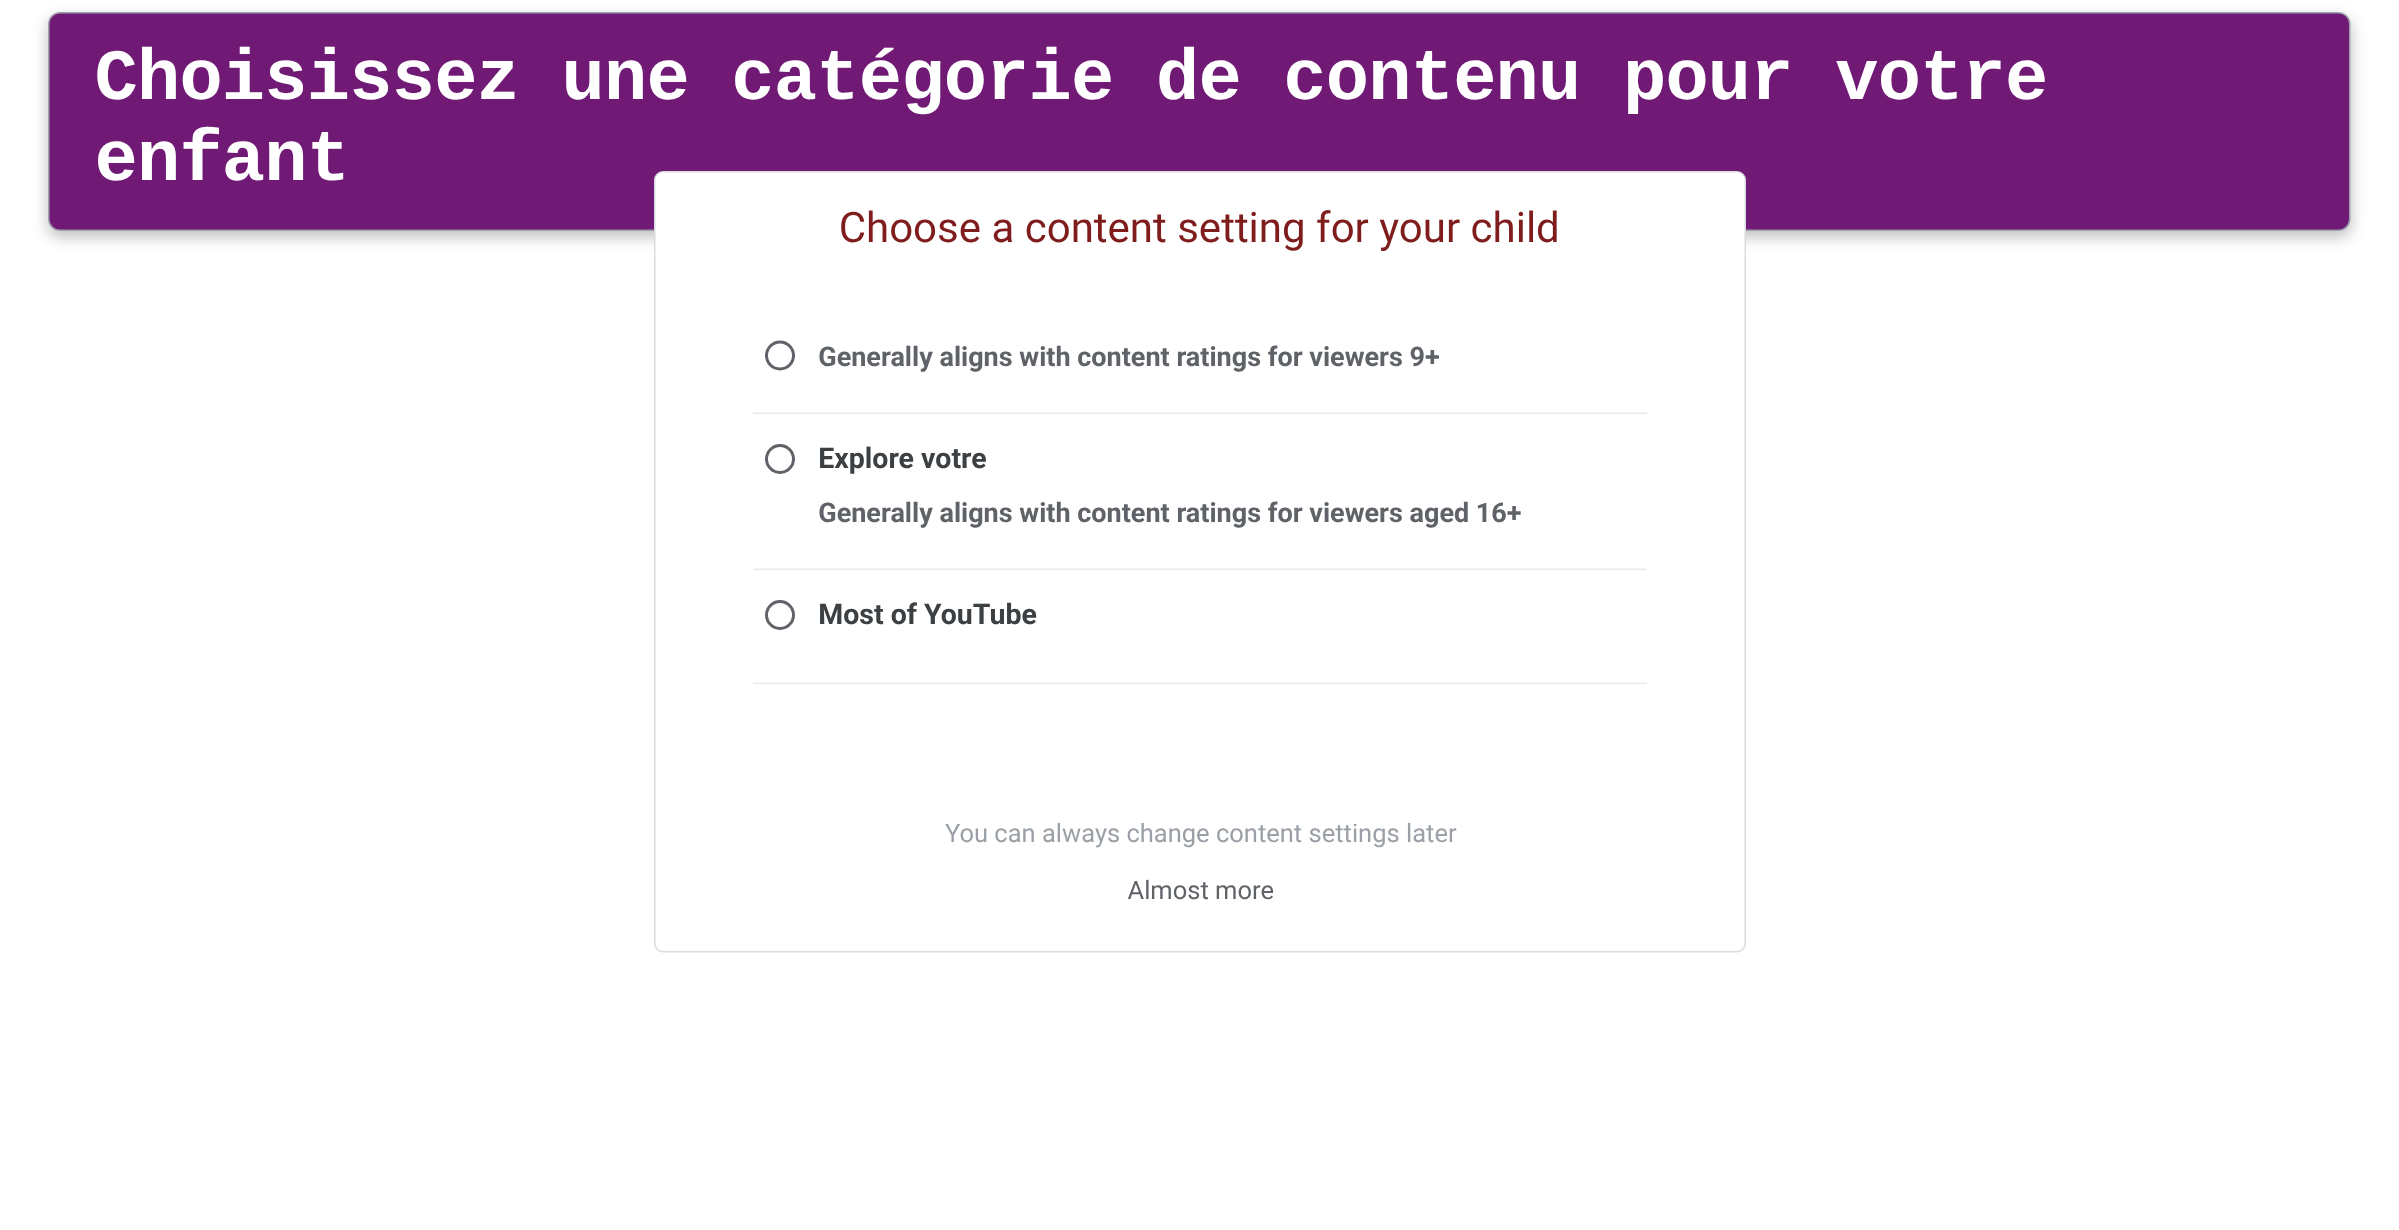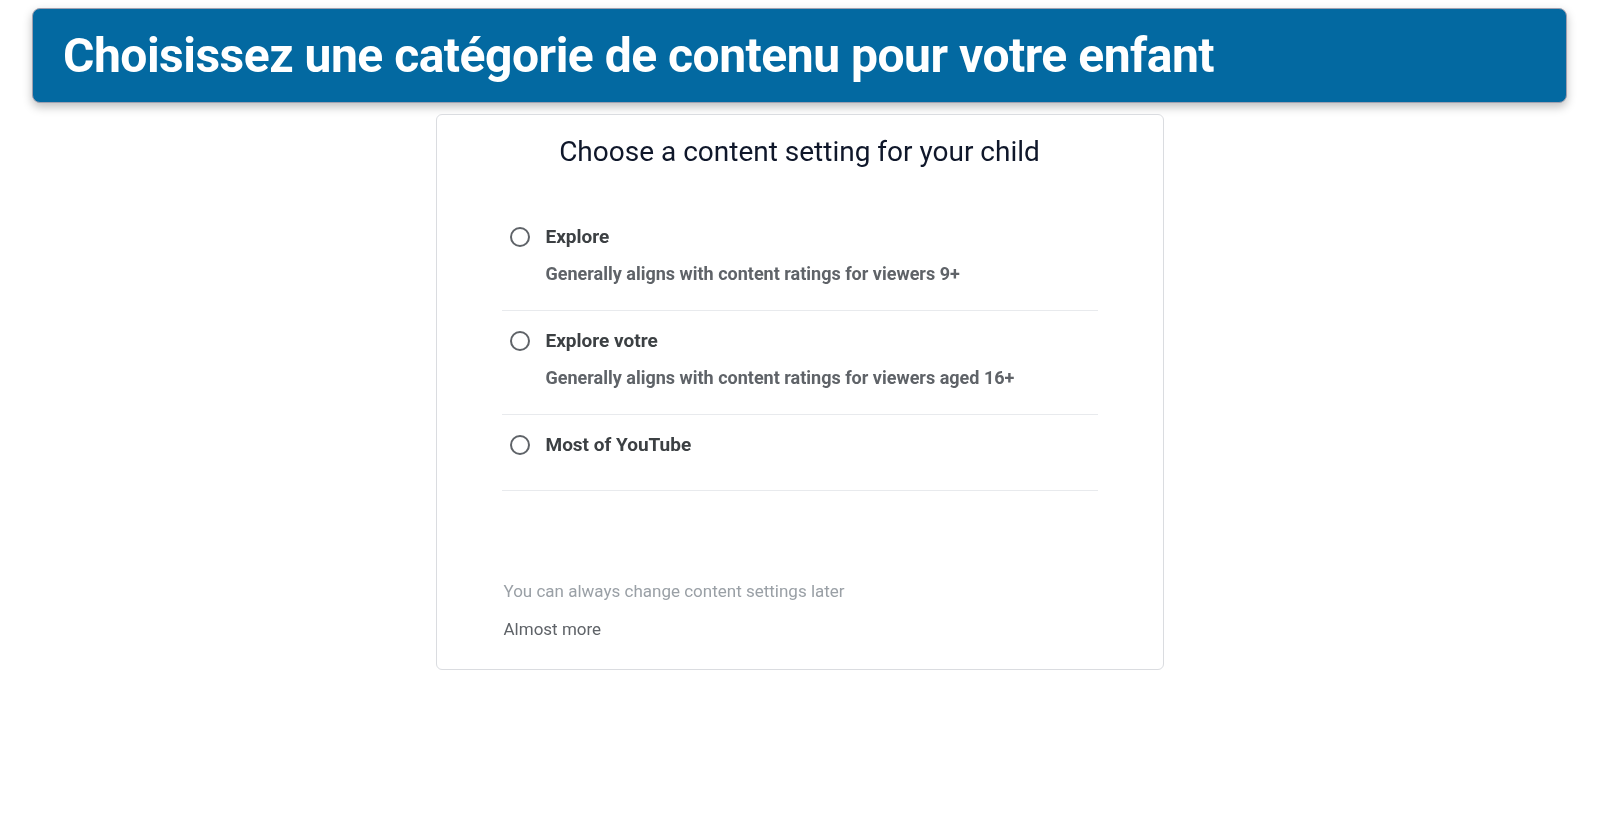--- a/index.html
+++ b/index.html
@@ -12,44 +12,45 @@
       background: #ffffff;
       width: 1599px;
       height: 820px;
       position: relative;
     }
     .banner {
       position: absolute;
       top: 8px;
       left: 32px;
       right: 32px;
-      background: #0369a1;
+      background: #701a75;
       border: 1px solid #9fa0b0;
       border-radius: 8px;
       padding: 18px 30px;
       color: #ffffff;
       font-size: 48px;
       font-weight: 700;
       letter-spacing: -0.5px;
       box-shadow: 0 4px 10px rgba(0,0,0,0.25);
+      font-family: Liberation Mono, monospace;
     }
     .card {
       position: absolute;
       top: 114px;
       left: 50%;
       transform: translateX(-50%);
       width: 728px;
       border: 1px solid #dadce0;
       border-radius: 6px;
       padding: 18px 65px 30px 65px;
       background: #ffffff;
     }
     .card-title {
       text-align: center;
-      color: #0f172a;
+      color: #7f1d1d;
       font-size: 28px;
       font-weight: 400;
       line-height: 1.35;
       margin-bottom: 36px;
     }
     .option {
       display: flex;
       align-items: flex-start;
       padding: 18px 0 22px 8px;
       border-bottom: 1px solid #e8eaed;
@@ -75,20 +76,21 @@
     }
     .option-desc {
       color: #5f6368;
       font-size: 18px;
       line-height: 1.55;
       font-weight: 700;
     }
     .footer-area {
       margin-top: 90px;
       padding-left: 2px;
+      text-align: center;
     }
     .footer-text {
       color: #9aa0a6;
       font-size: 17px;
       margin-bottom: 18px;
     }
     .learn-more {
       color: #5f6368;
       font-size: 17px;
       cursor: pointer;
@@ -100,21 +102,20 @@
 <div class="banner">
   <span>Choisissez une catégorie de contenu pour votre enfant</span>
 </div>
 
 <div class="card">
   <h1 class="card-title">Choose a content setting for your child</h1>
 
   <div class="option">
     <span class="radio"></span>
     <div class="option-body">
-      <div class="option-label">Explore</div>
       <div class="option-desc">Generally aligns with content ratings for viewers 9+</div>
     </div>
   </div>
 
   <div class="option">
     <span class="radio"></span>
     <div class="option-body">
       <div class="option-label">Explore votre</div>
       <div class="option-desc">Generally aligns with content ratings for viewers aged 16+</div>
     </div>

